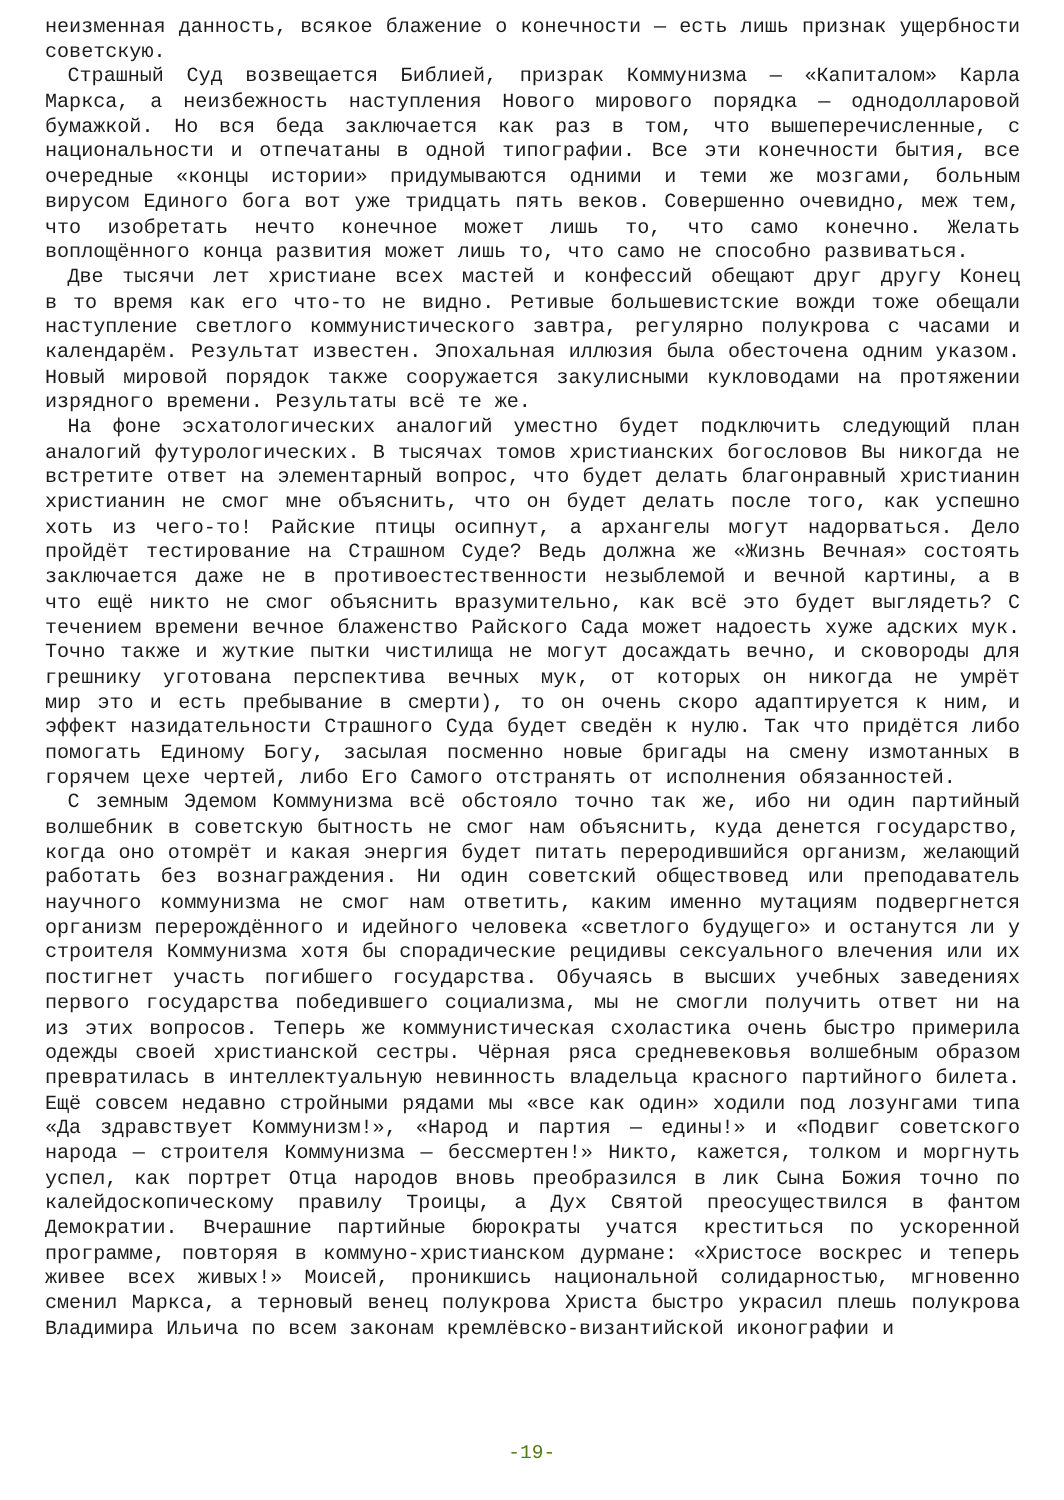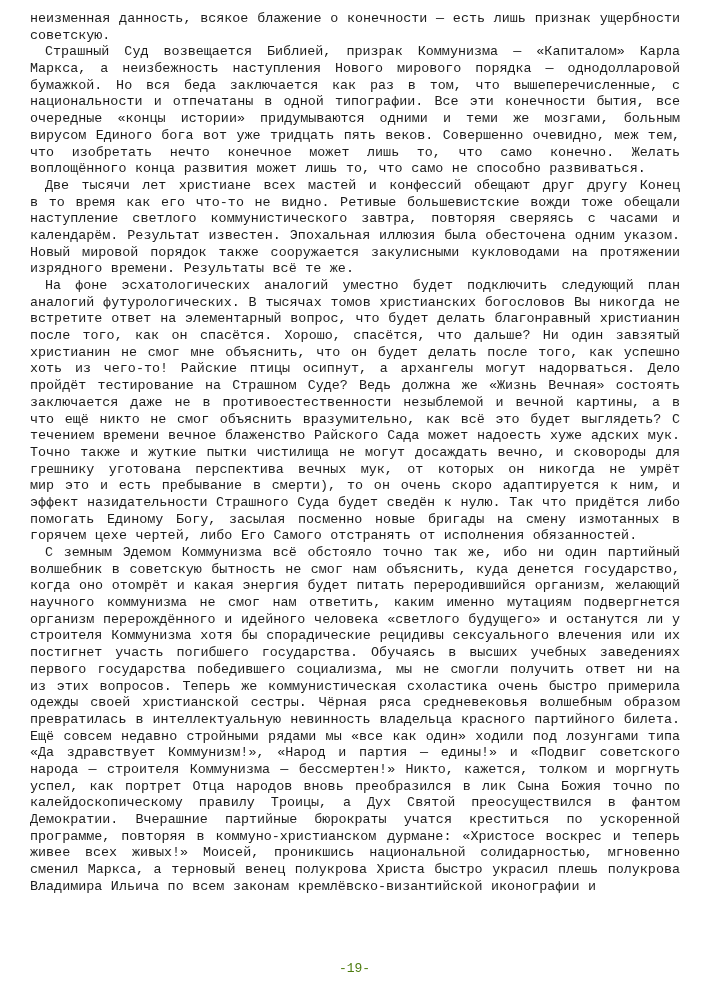--- a/index.html
+++ b/index.html
@@ -69,47 +69,47 @@
         <div class="line">бумажкой. Но вся беда заключается как раз в том, что вышеперечисленные, с</div>
         <div class="line">национальности и отпечатаны в одной типографии. Все эти конечности бытия, все</div>
         <div class="line">очередные «концы истории» придумываются одними и теми же мозгами, больным</div>
         <div class="line">вирусом Единого бога вот уже тридцать пять веков. Совершенно очевидно, меж тем,</div>
         <div class="line">что изобретать нечто конечное может лишь то, что само конечно. Желать</div>
         <div class="line last">воплощённого конца развития может лишь то, что само не способно развиваться.</div>
       </div>
       <div class="para">
         <div class="line first-indent">Две тысячи лет христиане всех мастей и конфессий обещают друг другу Конец Света,</div>
         <div class="line">в то время как его что-то не видно. Ретивые большевистские вожди тоже обещали</div>
-        <div class="line">наступление светлого коммунистического завтра, повторяя сверяясь с часами и</div>
+        <div class="line">наступление светлого коммунистического завтра, регулярно полукрова с часами и</div>
         <div class="line">календарём. Результат известен. Эпохальная иллюзия была обесточена одним указом.</div>
         <div class="line">Новый мировой порядок также сооружается закулисными кукловодами на протяжении</div>
         <div class="line last">изрядного времени. Результаты всё те же.</div>
       </div>
       <div class="para">
         <div class="line first-indent">На фоне эсхатологических аналогий уместно будет подключить следующий план</div>
         <div class="line">аналогий футурологических. В тысячах томов христианских богословов Вы никогда не</div>
         <div class="line">встретите ответ на элементарный вопрос, что будет делать благонравный христианин</div>
-        <div class="line">после того, как он спасётся. Хорошо, спасётся, что дальше? Ни один завзятый</div>
         <div class="line">христианин не смог мне объяснить, что он будет делать после того, как успешно</div>
         <div class="line">хоть из чего-то! Райские птицы осипнут, а архангелы могут надорваться. Дело</div>
         <div class="line">пройдёт тестирование на Страшном Суде? Ведь должна же «Жизнь Вечная» состоять</div>
         <div class="line">заключается даже не в противоестественности незыблемой и вечной картины, а в том,</div>
         <div class="line">что ещё никто не смог объяснить вразумительно, как всё это будет выглядеть? С</div>
         <div class="line">течением времени вечное блаженство Райского Сада может надоесть хуже адских мук.</div>
         <div class="line">Точно также и жуткие пытки чистилища не могут досаждать вечно, и сковороды для</div>
         <div class="line">грешнику уготована перспектива вечных мук, от которых он никогда не умрёт (загробный</div>
         <div class="line">мир это и есть пребывание в смерти), то он очень скоро адаптируется к ним, и весь</div>
         <div class="line">эффект назидательности Страшного Суда будет сведён к нулю. Так что придётся либо</div>
         <div class="line">помогать Единому Богу, засылая посменно новые бригады на смену измотанных в</div>
         <div class="line last">горячем цехе чертей, либо Его Самого отстранять от исполнения обязанностей.</div>
       </div>
       <div class="para">
         <div class="line first-indent">С земным Эдемом Коммунизма всё обстояло точно так же, ибо ни один партийный</div>
         <div class="line">волшебник в советскую бытность не смог нам объяснить, куда денется государство,</div>
         <div class="line">когда оно отомрёт и какая энергия будет питать переродившийся организм, желающий</div>
+        <div class="line">работать без вознаграждения. Ни один советский обществовед или преподаватель</div>
         <div class="line">научного коммунизма не смог нам ответить, каким именно мутациям подвергнется</div>
         <div class="line">организм перерождённого и идейного человека «светлого будущего» и останутся ли у</div>
         <div class="line">строителя Коммунизма хотя бы спорадические рецидивы сексуального влечения или их</div>
         <div class="line">постигнет участь погибшего государства. Обучаясь в высших учебных заведениях</div>
         <div class="line">первого государства победившего социализма, мы не смогли получить ответ ни на один</div>
         <div class="line">из этих вопросов. Теперь же коммунистическая схоластика очень быстро примерила</div>
         <div class="line">одежды своей христианской сестры. Чёрная ряса средневековья волшебным образом</div>
         <div class="line">превратилась в интеллектуальную невинность владельца красного партийного билета.</div>
         <div class="line">Ещё совсем недавно стройными рядами мы «все как один» ходили под лозунгами типа</div>
         <div class="line">«Да здравствует Коммунизм!», «Народ и партия — едины!» и «Подвиг советского</div>

